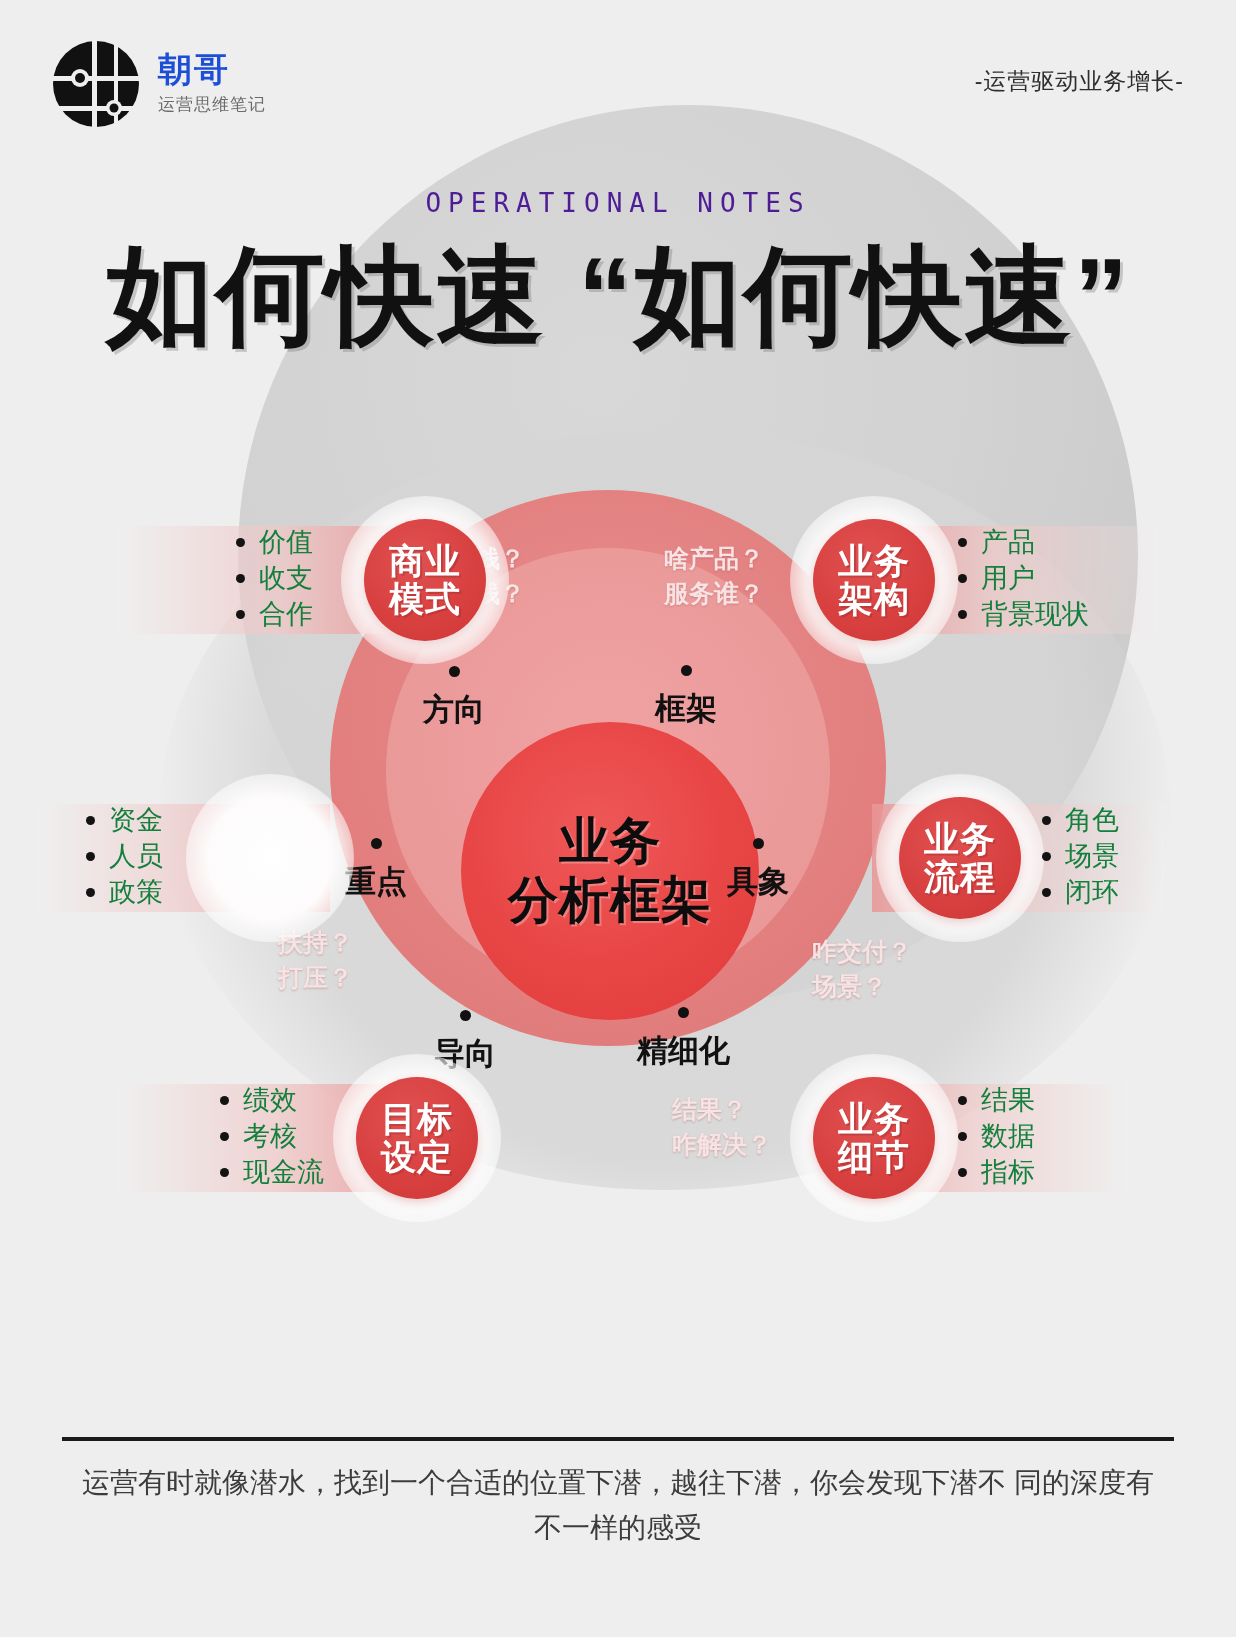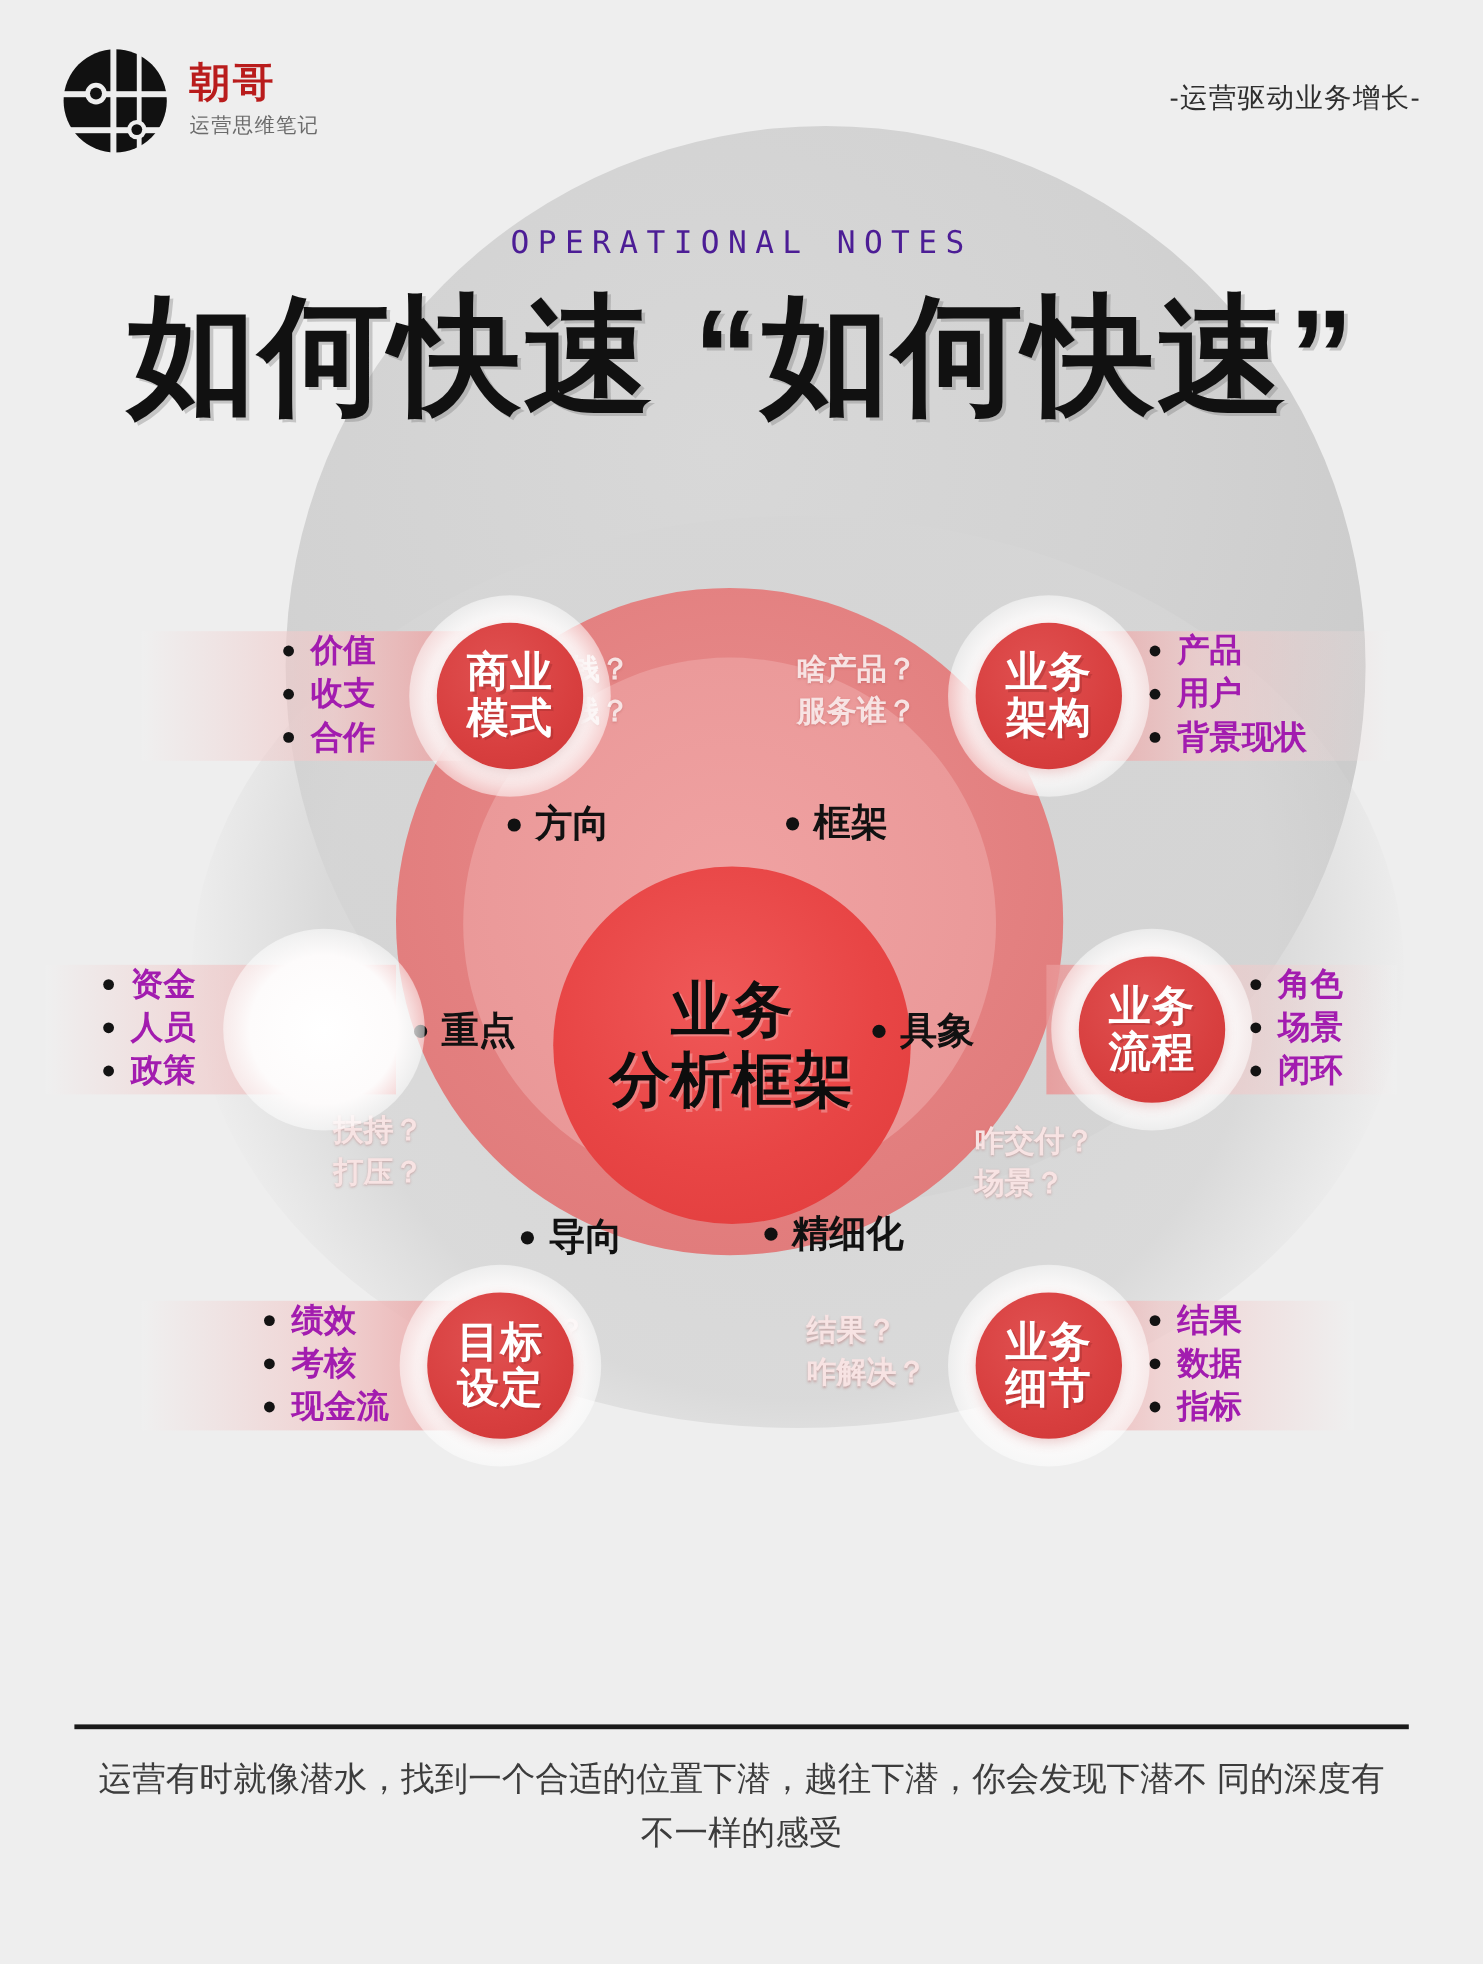--- a/index.html
+++ b/index.html
@@ -21,21 +21,21 @@
   .bg-circle2{
     position:absolute;left:160px;top:430px;width:1010px;height:760px;
     border-radius:50%;
     background:radial-gradient(circle at 50% 45%,rgba(212,212,212,.95) 0%,rgba(214,214,214,.85) 60%,rgba(238,238,238,0) 78%);
   }
 
   
   .header{position:absolute;left:0;top:0;width:100%;height:150px;}
   .logo-wrap{position:absolute;left:52px;top:40px;display:flex;align-items:center;gap:18px;}
   .logo-mark{width:88px;height:88px;position:relative;}
-  .brand-name{font-size:34px;font-weight:700;color:#b91c1c;line-height:1.05;letter-spacing:2px;}
+  .brand-name{font-size:34px;font-weight:700;color:#1d4ed8;line-height:1.05;letter-spacing:2px;}
   .brand-sub{font-size:17px;color:#6b6b6b;letter-spacing:1px;margin-top:6px;}
   .tagline{position:absolute;right:52px;top:66px;font-size:23px;color:#2e2e2e;letter-spacing:1px;font-weight:500;}
 
   
   .eyebrow{
     position:absolute;left:0;top:188px;width:100%;text-align:center;
     font-family:"DejaVu Sans Mono","Liberation Mono",monospace;
     font-size:26px;letter-spacing:7px;color:#4c1d95;
   }
   .headline{
@@ -61,21 +61,21 @@
     display:flex;align-items:center;justify-content:center;
   }
   .core-text{
     text-align:center;color:#0d0d0d;font-weight:900;line-height:1.18;letter-spacing:1px;
     text-shadow:2px 2px 0 rgba(255,255,255,.28);
   }
   .core-text .l1{font-size:50px;display:block;}
   .core-text .l2{font-size:50px;display:block;}
 
   
-  .kw{position:absolute;font-size:31px;font-weight:700;color:#111;white-space:nowrap;display:flex;align-items:center;gap:12px;}
+  .kw{position:absolute;font-size:31px;font-weight:700;color:#111;white-space:nowrap;display:flex;align-items:center;gap:12px;flex-direction:column;}
   .kw .dot{width:11px;height:11px;border-radius:50%;background:#111;display:inline-block;}
   .kw-fangxiang{left:423px;top:666px;}
   .kw-kuangjia{left:655px;top:665px;}
   .kw-zhongdian{left:345px;top:838px;}
   .kw-juxiang{left:727px;top:838px;}
   .kw-daoxiang{left:434px;top:1010px;}
   .kw-jingxihua{left:637px;top:1007px;}
 
   
   .q{position:absolute;font-size:25px;font-weight:700;color:#f7e3e3;line-height:1.38;white-space:nowrap;
@@ -106,21 +106,21 @@
     background:radial-gradient(circle at 42% 33%,#e05151 0%,#d83f3f 60%,#cf3636 100%);
     display:flex;align-items:center;justify-content:center;
     box-shadow:0 3px 10px rgba(180,60,60,.25);
   }
   .bubble span{
     color:#fff;font-weight:900;font-size:35px;line-height:1.08;text-align:center;letter-spacing:1px;
     text-shadow:2px 2px 0 rgba(150,40,40,.35);
   }
   .bullets{position:absolute;list-style:none;margin:0;padding:0;}
   .bullets li{
-    font-size:27px;font-weight:700;color:#a21caf;line-height:1.33;white-space:nowrap;
+    font-size:27px;font-weight:400;color:#15803d;line-height:1.33;white-space:nowrap;
     display:flex;align-items:center;gap:14px;
   }
   .bullets li::before{content:"";width:9px;height:9px;border-radius:50%;background:#131313;flex:none;}
   .bullets.right li{justify-content:flex-start;}
 
   
   #card-bm{left:108px;top:500px;width:390px;height:160px;}
   #card-bm .plate{left:10px;}
   #card-bm .halo{left:233px;top:-4px;}
   #card-bm .bubble{left:256px;top:19px;}

